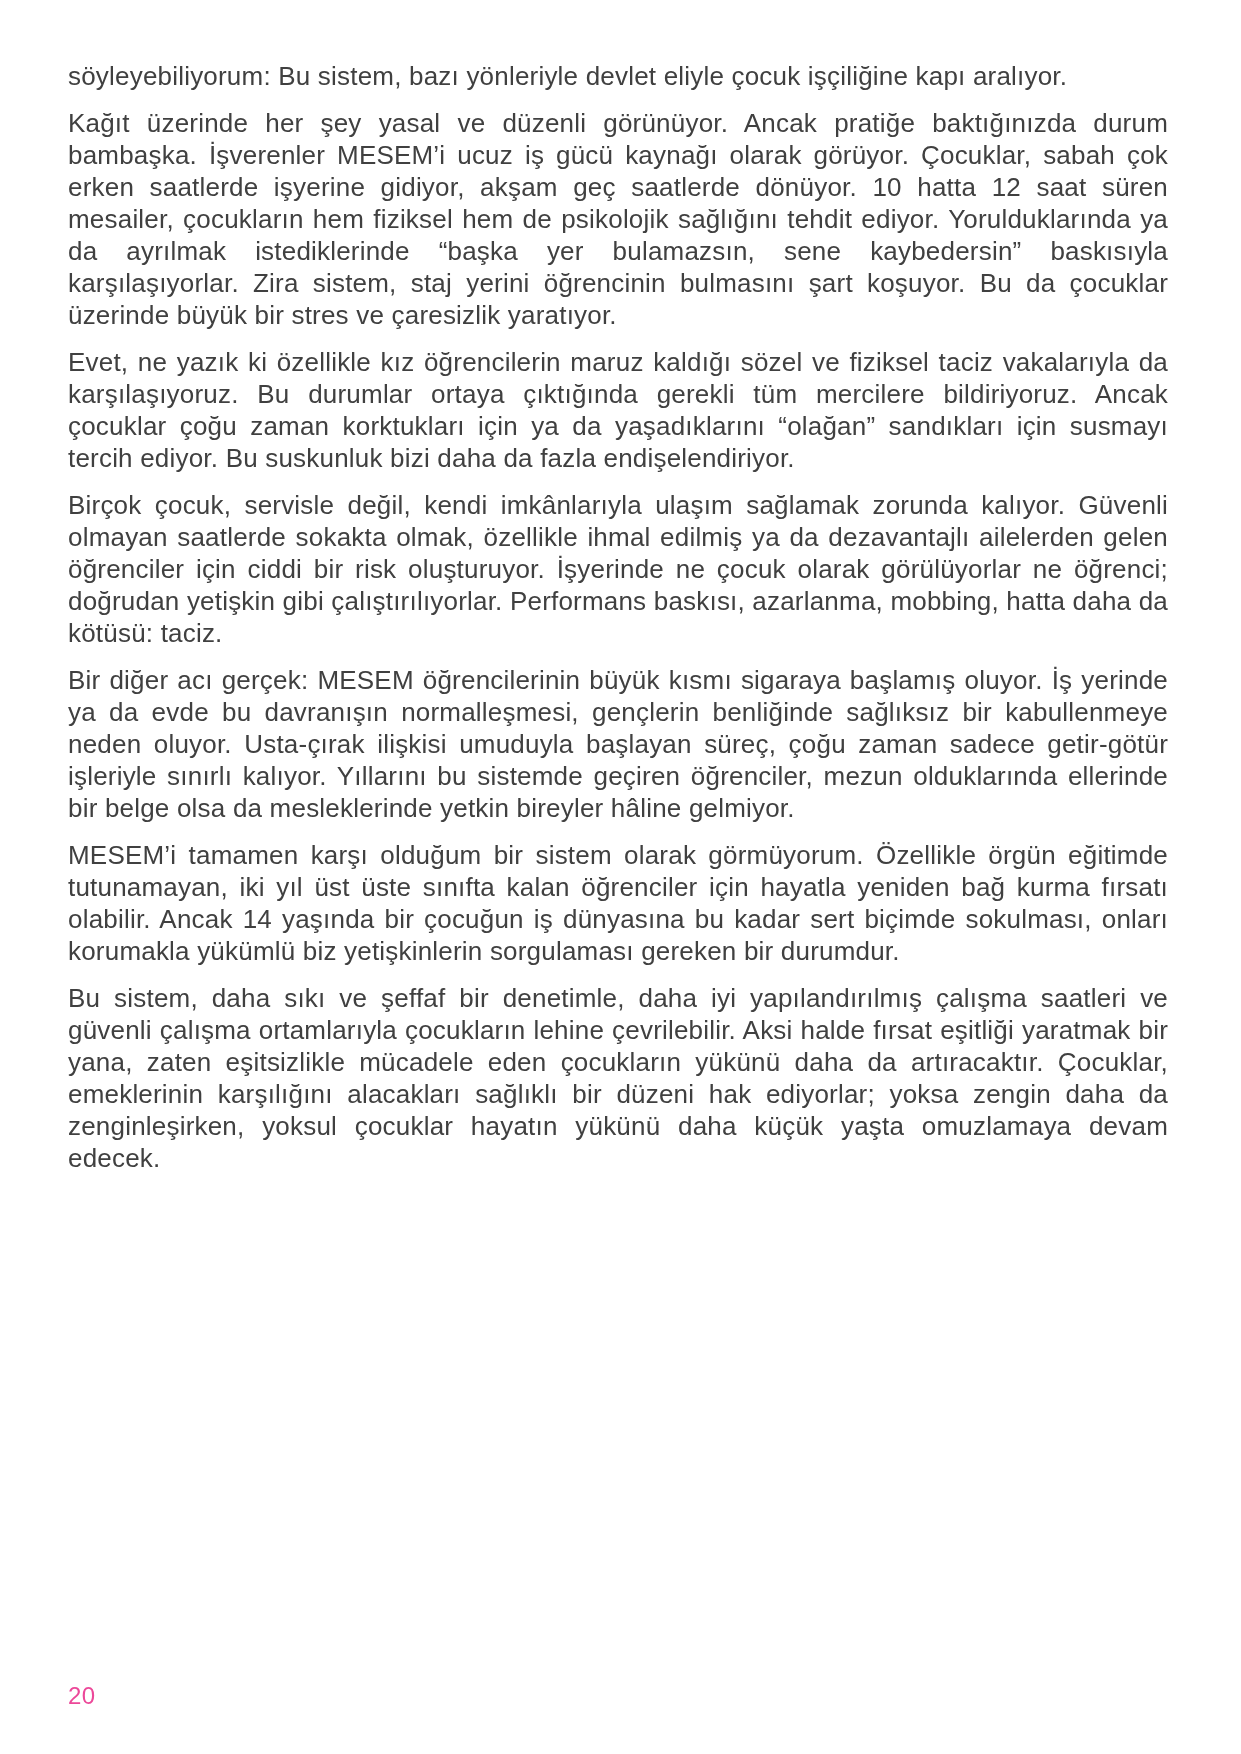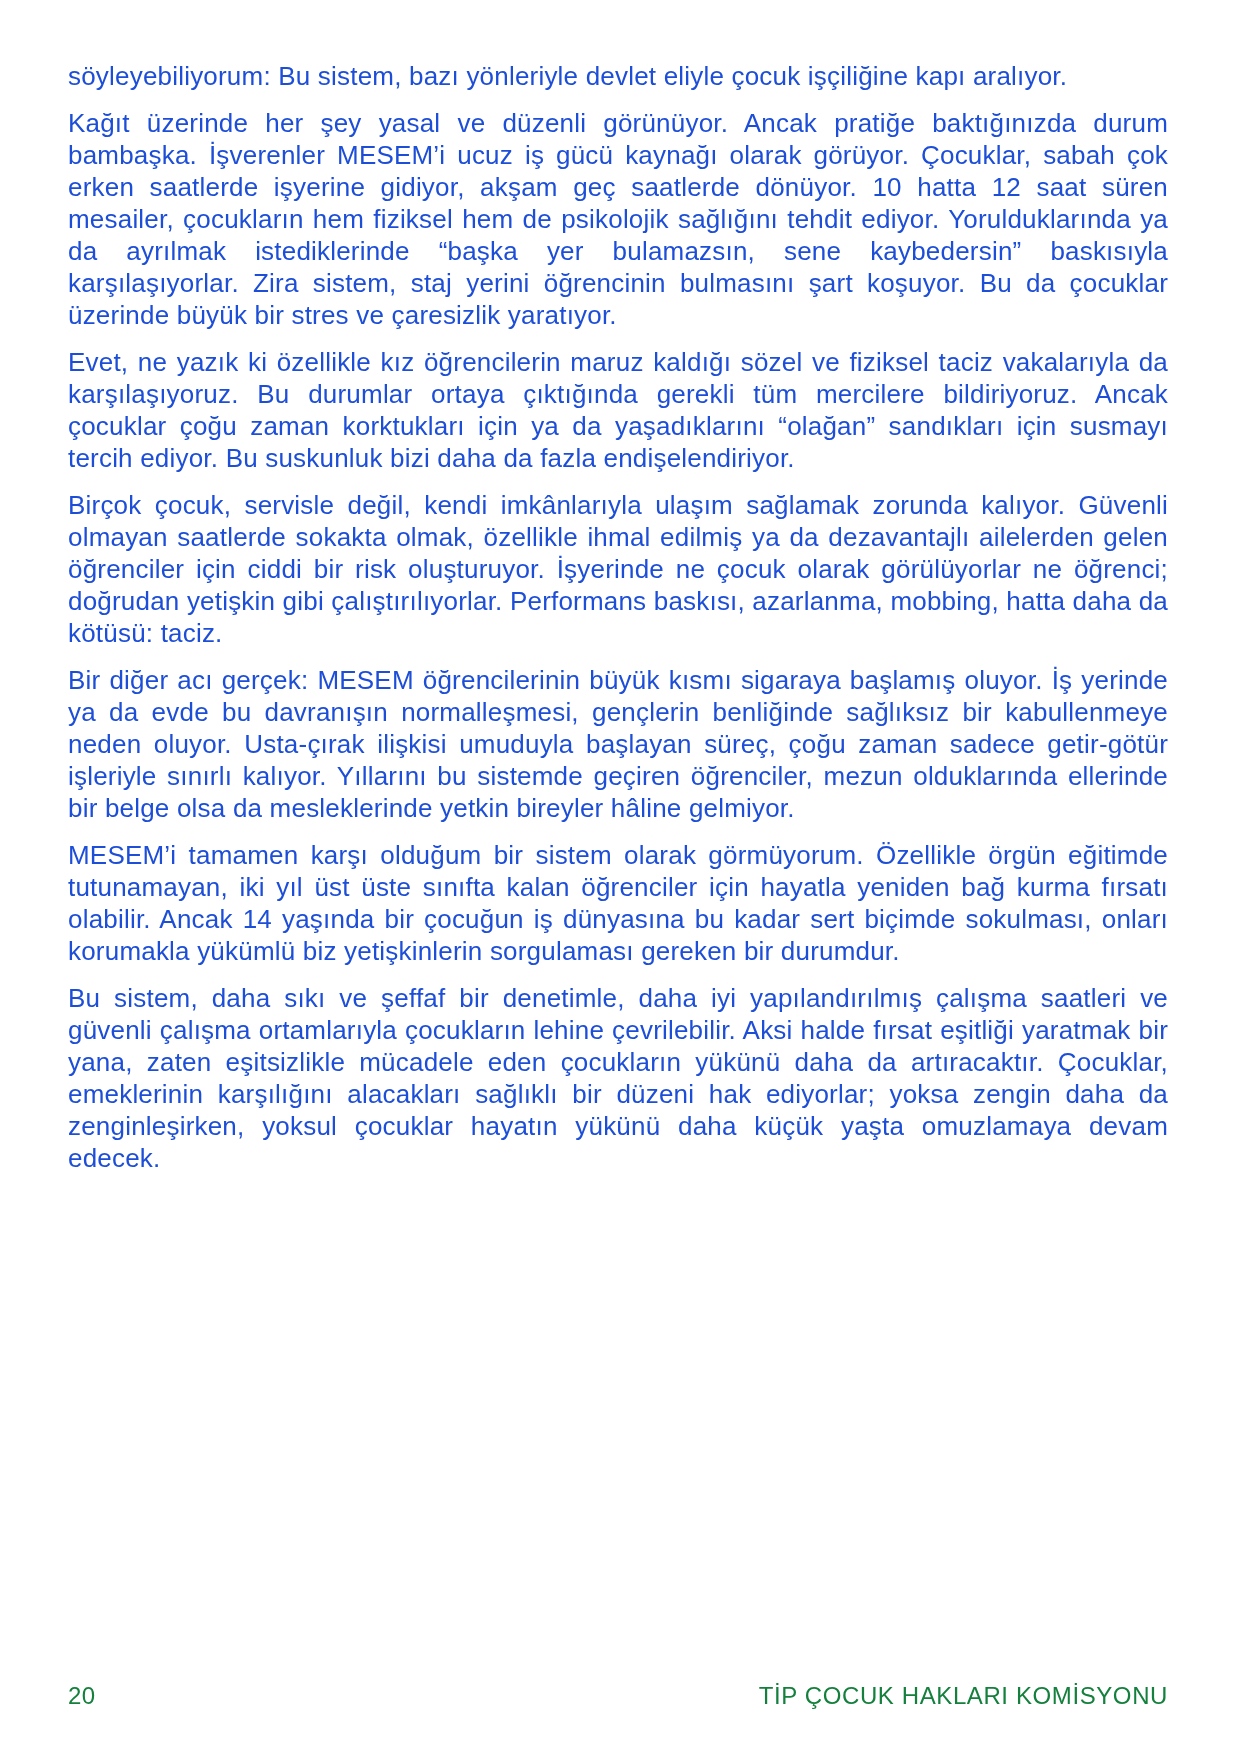--- a/index.html
+++ b/index.html
@@ -23,33 +23,33 @@
     left: 68px;
     width: 1100px;
   }
   .content p {
     margin: 0 0 15px 0;
     font-size: 26px;
     line-height: 32px;
     font-weight: 400;
     letter-spacing: 0.2px;
     text-align: justify;
-    color: #1d4ed8;
+    color: #404040;
   }
   .footer {
     position: absolute;
     left: 68px;
     width: 1100px;
     top: 1682px;
     display: flex;
     justify-content: space-between;
     align-items: baseline;
     font-size: 24px;
     line-height: 28px;
-    color: #15803d;
+    color: #ec4899;
   }
   .footer .page-number {
     letter-spacing: 0.3px;
   }
   .footer .footer-title {
     letter-spacing: 0.6px;
   }
 </style>
 </head>
 <body>
@@ -61,16 +61,15 @@
     <p>Kağıt üzerinde her şey yasal ve düzenli görünüyor. Ancak pratiğe baktığınızda durum bambaşka. İşverenler MESEM’i ucuz iş gücü kaynağı olarak görüyor. Çocuklar, sabah çok erken saatlerde işyerine gidiyor, akşam geç saatlerde dönüyor. 10 hatta 12 saat süren mesailer, çocukların hem fiziksel hem de psikolojik sağlığını tehdit ediyor. Yorulduklarında ya da ayrılmak istediklerinde “başka yer bulamazsın, sene kaybedersin” baskısıyla karşılaşıyorlar. Zira sistem, staj yerini öğrencinin bulmasını şart koşuyor. Bu da çocuklar üzerinde büyük bir stres ve çaresizlik yaratıyor.</p>
     <p>Evet, ne yazık ki özellikle kız öğrencilerin maruz kaldığı sözel ve fiziksel taciz vakalarıyla da karşılaşıyoruz. Bu durumlar ortaya çıktığında gerekli tüm mercilere bildiriyoruz. Ancak çocuklar çoğu zaman korktukları için ya da yaşadıklarını “olağan” sandıkları için susmayı tercih ediyor. Bu suskunluk bizi daha da fazla endişelendiriyor.</p>
     <p>Birçok çocuk, servisle değil, kendi imkânlarıyla ulaşım sağlamak zorunda kalıyor. Güvenli olmayan saatlerde sokakta olmak, özellikle ihmal edilmiş ya da dezavantajlı ailelerden gelen öğrenciler için ciddi bir risk oluşturuyor. İşyerinde ne çocuk olarak görülüyorlar ne öğrenci; doğrudan yetişkin gibi çalıştırılıyorlar. Performans baskısı, azarlanma, mobbing, hatta daha da kötüsü: taciz.</p>
     <p>Bir diğer acı gerçek: MESEM öğrencilerinin büyük kısmı sigaraya başlamış oluyor. İş yerinde ya da evde bu davranışın normalleşmesi, gençlerin benliğinde sağlıksız bir kabullenmeye neden oluyor. Usta-çırak ilişkisi umuduyla başlayan süreç, çoğu zaman sadece getir-götür işleriyle sınırlı kalıyor. Yıllarını bu sistemde geçiren öğrenciler, mezun olduklarında ellerinde bir belge olsa da mesleklerinde yetkin bireyler hâline gelmiyor.</p>
     <p>MESEM’i tamamen karşı olduğum bir sistem olarak görmüyorum. Özellikle örgün eğitimde tutunamayan, iki yıl üst üste sınıfta kalan öğrenciler için hayatla yeniden bağ kurma fırsatı olabilir. Ancak 14 yaşında bir çocuğun iş dünyasına bu kadar sert biçimde sokulması, onları korumakla yükümlü biz yetişkinlerin sorgulaması gereken bir durumdur.</p>
     <p>Bu sistem, daha sıkı ve şeffaf bir denetimle, daha iyi yapılandırılmış çalışma saatleri ve güvenli çalışma ortamlarıyla çocukların lehine çevrilebilir. Aksi halde fırsat eşitliği yaratmak bir yana, zaten eşitsizlikle mücadele eden çocukların yükünü daha da artıracaktır. Çocuklar, emeklerinin karşılığını alacakları sağlıklı bir düzeni hak ediyorlar; yoksa zengin daha da zenginleşirken, yoksul çocuklar hayatın yükünü daha küçük yaşta omuzlamaya devam edecek.</p>
   </div>
 
   <div class="footer">
     <span class="page-number">20</span>
-    <span class="footer-title">TİP ÇOCUK HAKLARI KOMİSYONU</span>
   </div>
 
 </div>
 
 </body></html>

